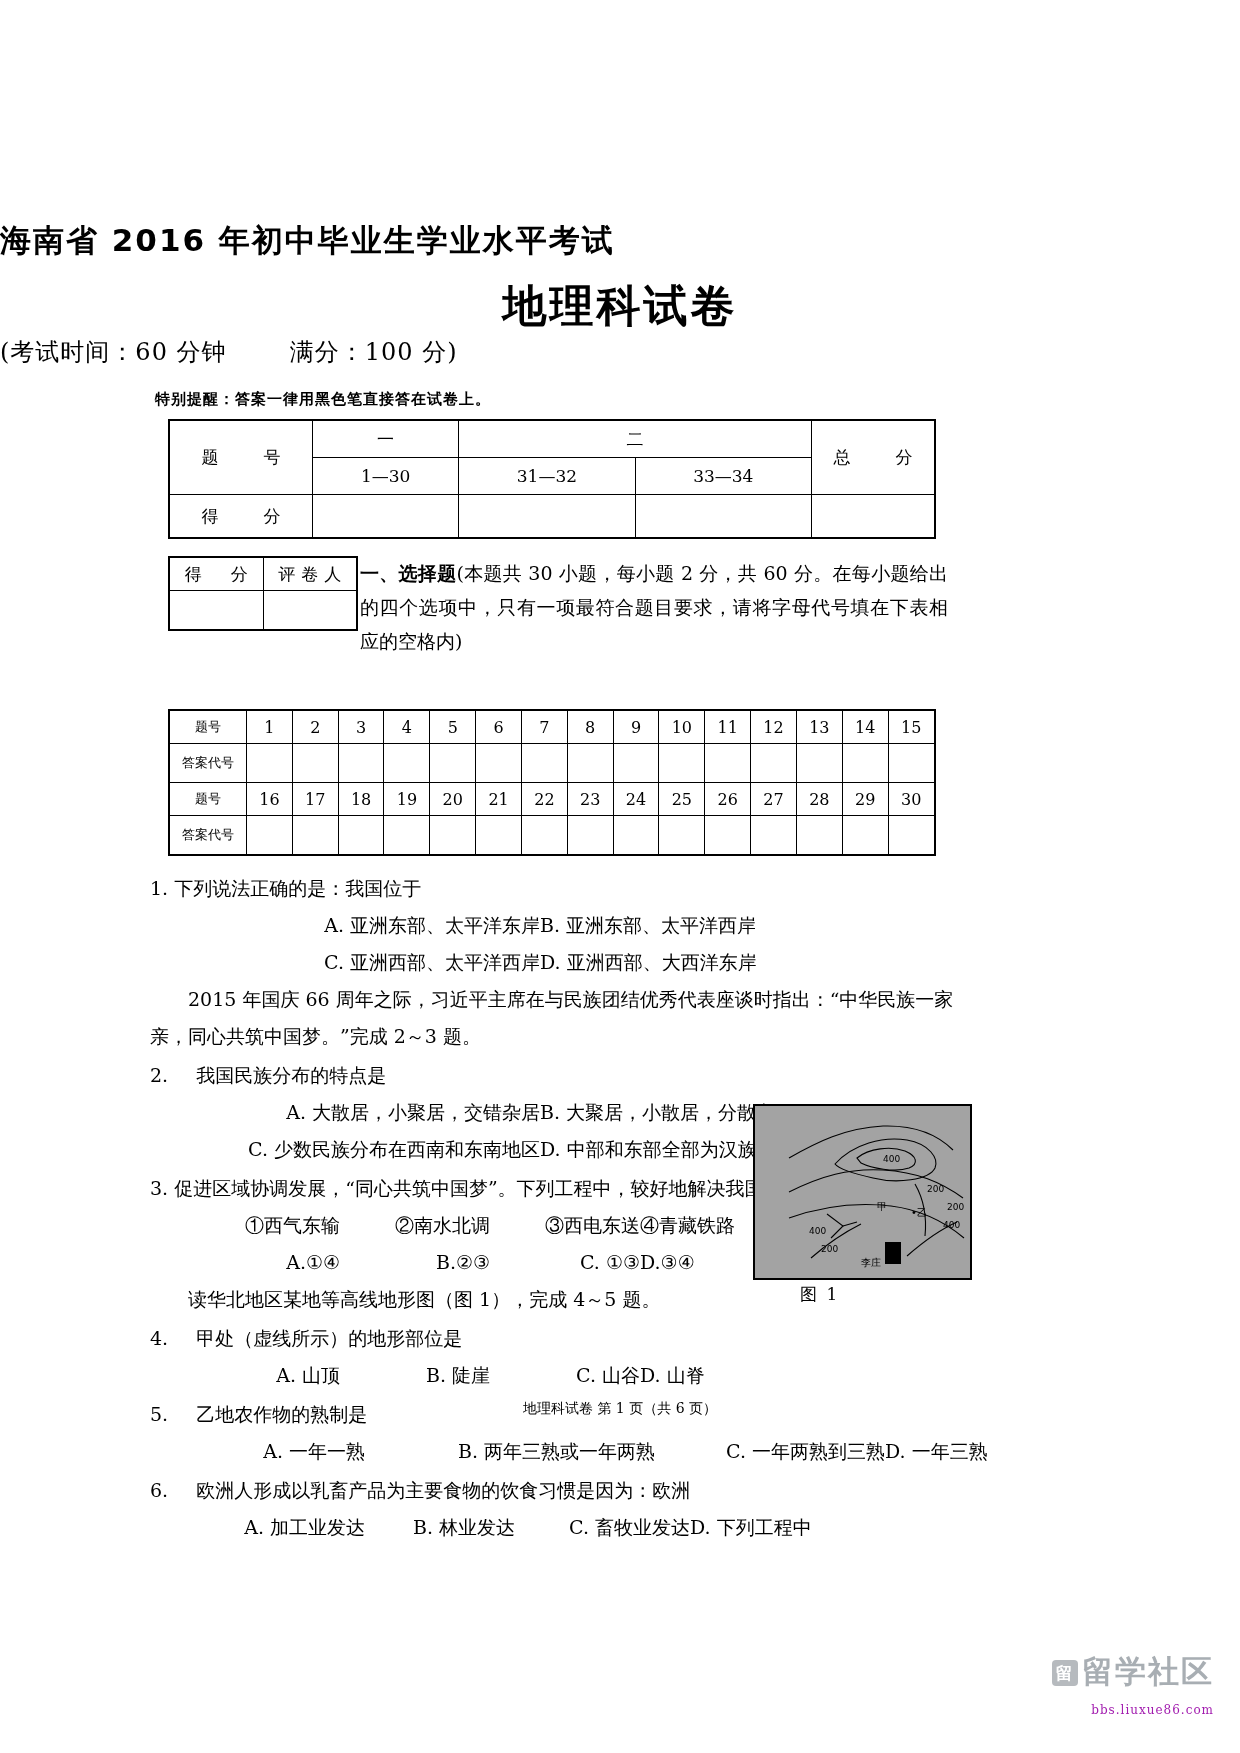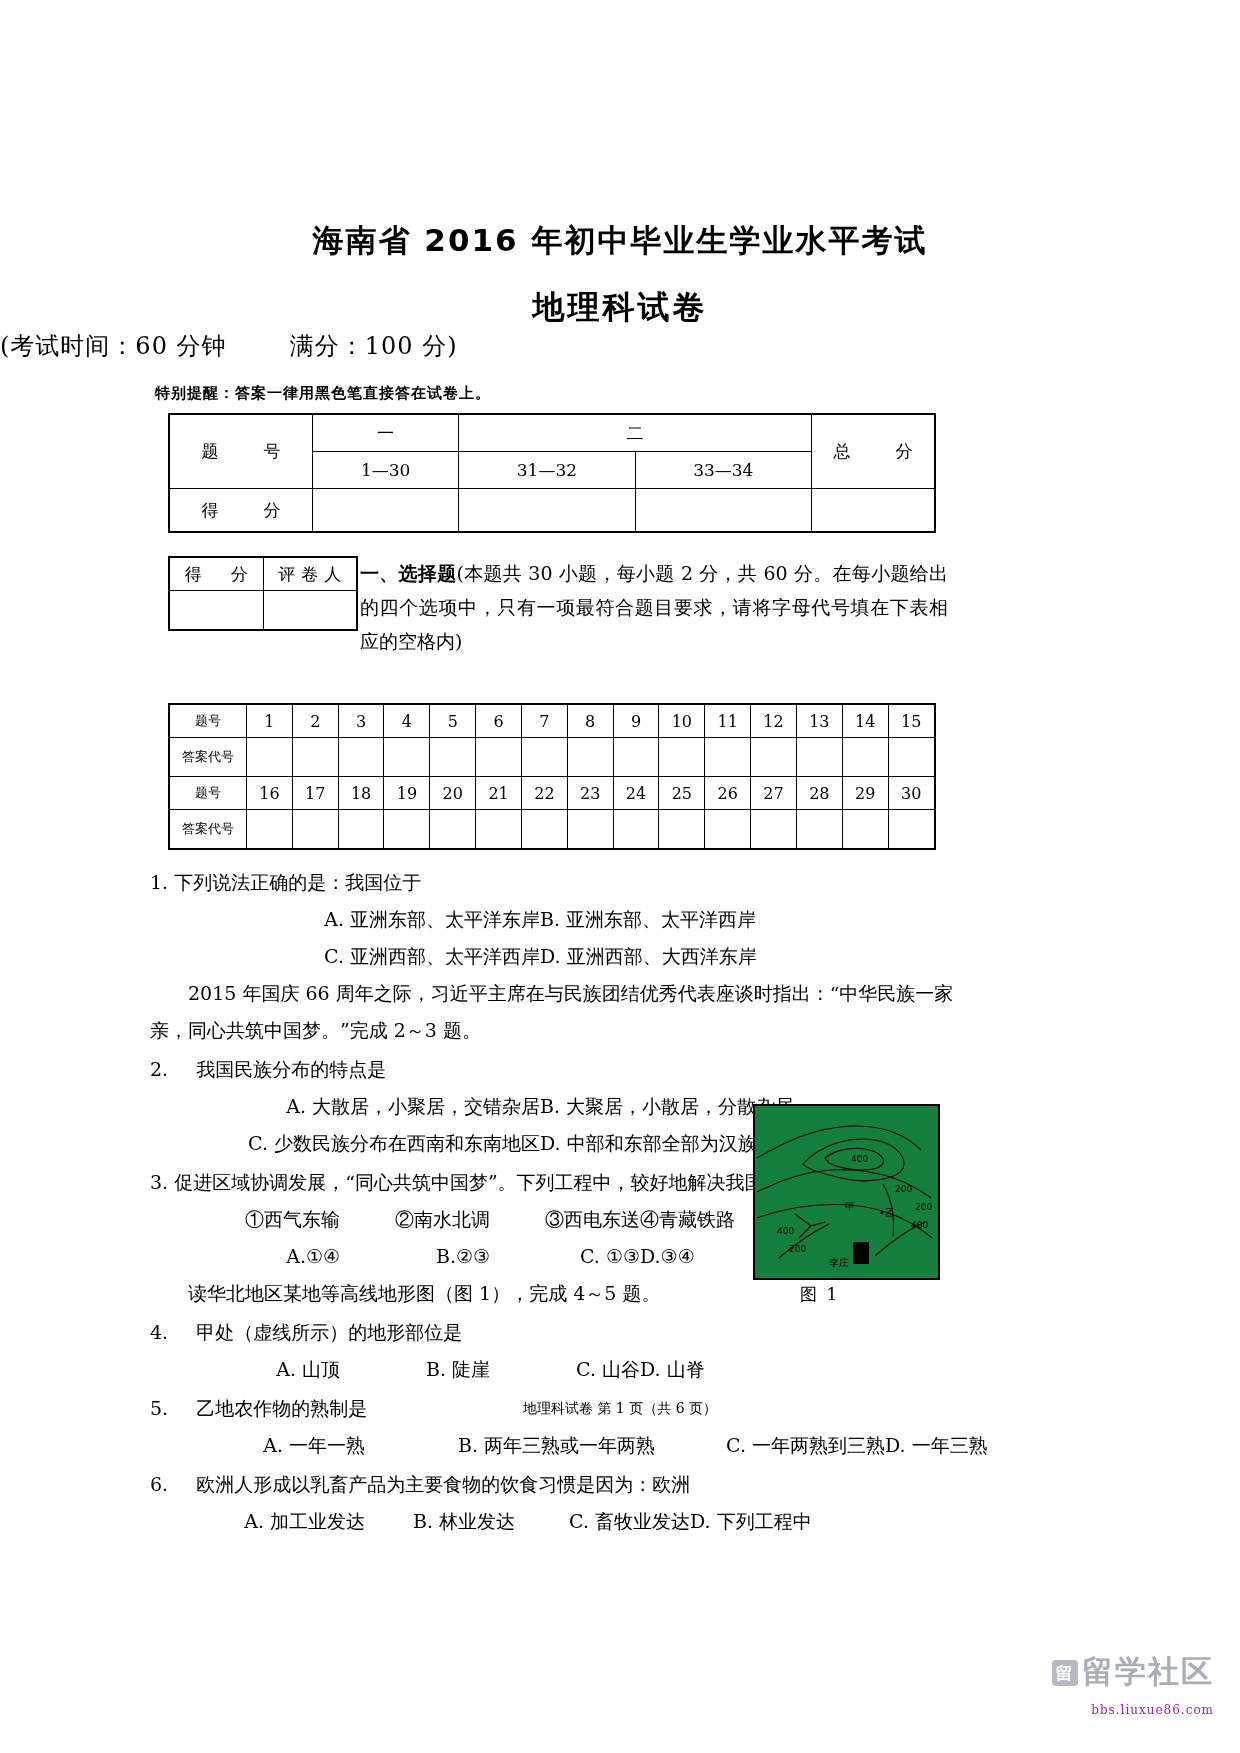--- a/index.html
+++ b/index.html
@@ -4,27 +4,27 @@
 <style>
   html,body{margin:0;padding:0;background:#fff;}
   body{
     width:1240px;height:1753px;
     font-family:"DejaVu Serif","Liberation Serif",serif;
     color:#000;position:relative;overflow:hidden;
   }
   .page{position:absolute;inset:0;padding:0;}
 
   .title1{
-    text-align:center;font-size:31px;font-weight:bold;
+    text-align:left;font-size:31px;font-weight:bold;
     letter-spacing:2px;margin-top:222px;line-height:1.2;
     font-family:"DejaVu Sans","Liberation Sans",sans-serif;
   }
   .title2{
-    text-align:center;font-size:32px;font-weight:bold;
-    letter-spacing:3px;margin-top:27px;
+    text-align:center;font-size:44px;font-weight:bold;
+    letter-spacing:3px;margin-top:18px;
     font-family:"DejaVu Sans","Liberation Sans",sans-serif;
   }
   .examinfo{text-align:left;font-size:24px;letter-spacing:1px;}
   .examinfo .gap{display:inline-block;width:46px;}
 
   .remind{
     margin:22px 0 0 155px;font-size:15px;font-weight:bold;letter-spacing:1px;
     font-family:"DejaVu Sans","Liberation Sans",sans-serif;
   }
 
@@ -63,21 +63,21 @@
   .opts .o{flex:0 0 auto;text-align:right;}
   .w350{width:350px;}
   .w290{width:290px;}
   .w150{width:150px;}
   .w175{width:175px;}
   .indent{text-indent:38px;}
   .ind2{margin-left:22px;}
 
   .figure{
     position:absolute;left:753px;top:1104px;width:183px;height:172px;
-    border:2px solid #000;background:#15803d;
+    border:2px solid #000;background:#a3a3a3;padding-left:32px;
   }
   .figcap{position:absolute;left:800px;top:1283px;font-size:17px;letter-spacing:2px;}
 
   .footer{
     position:absolute;left:0;right:0;top:1400px;text-align:center;font-size:14px;
   }
 
   .wm{
     position:absolute;right:26px;bottom:36px;text-align:right;
   }

